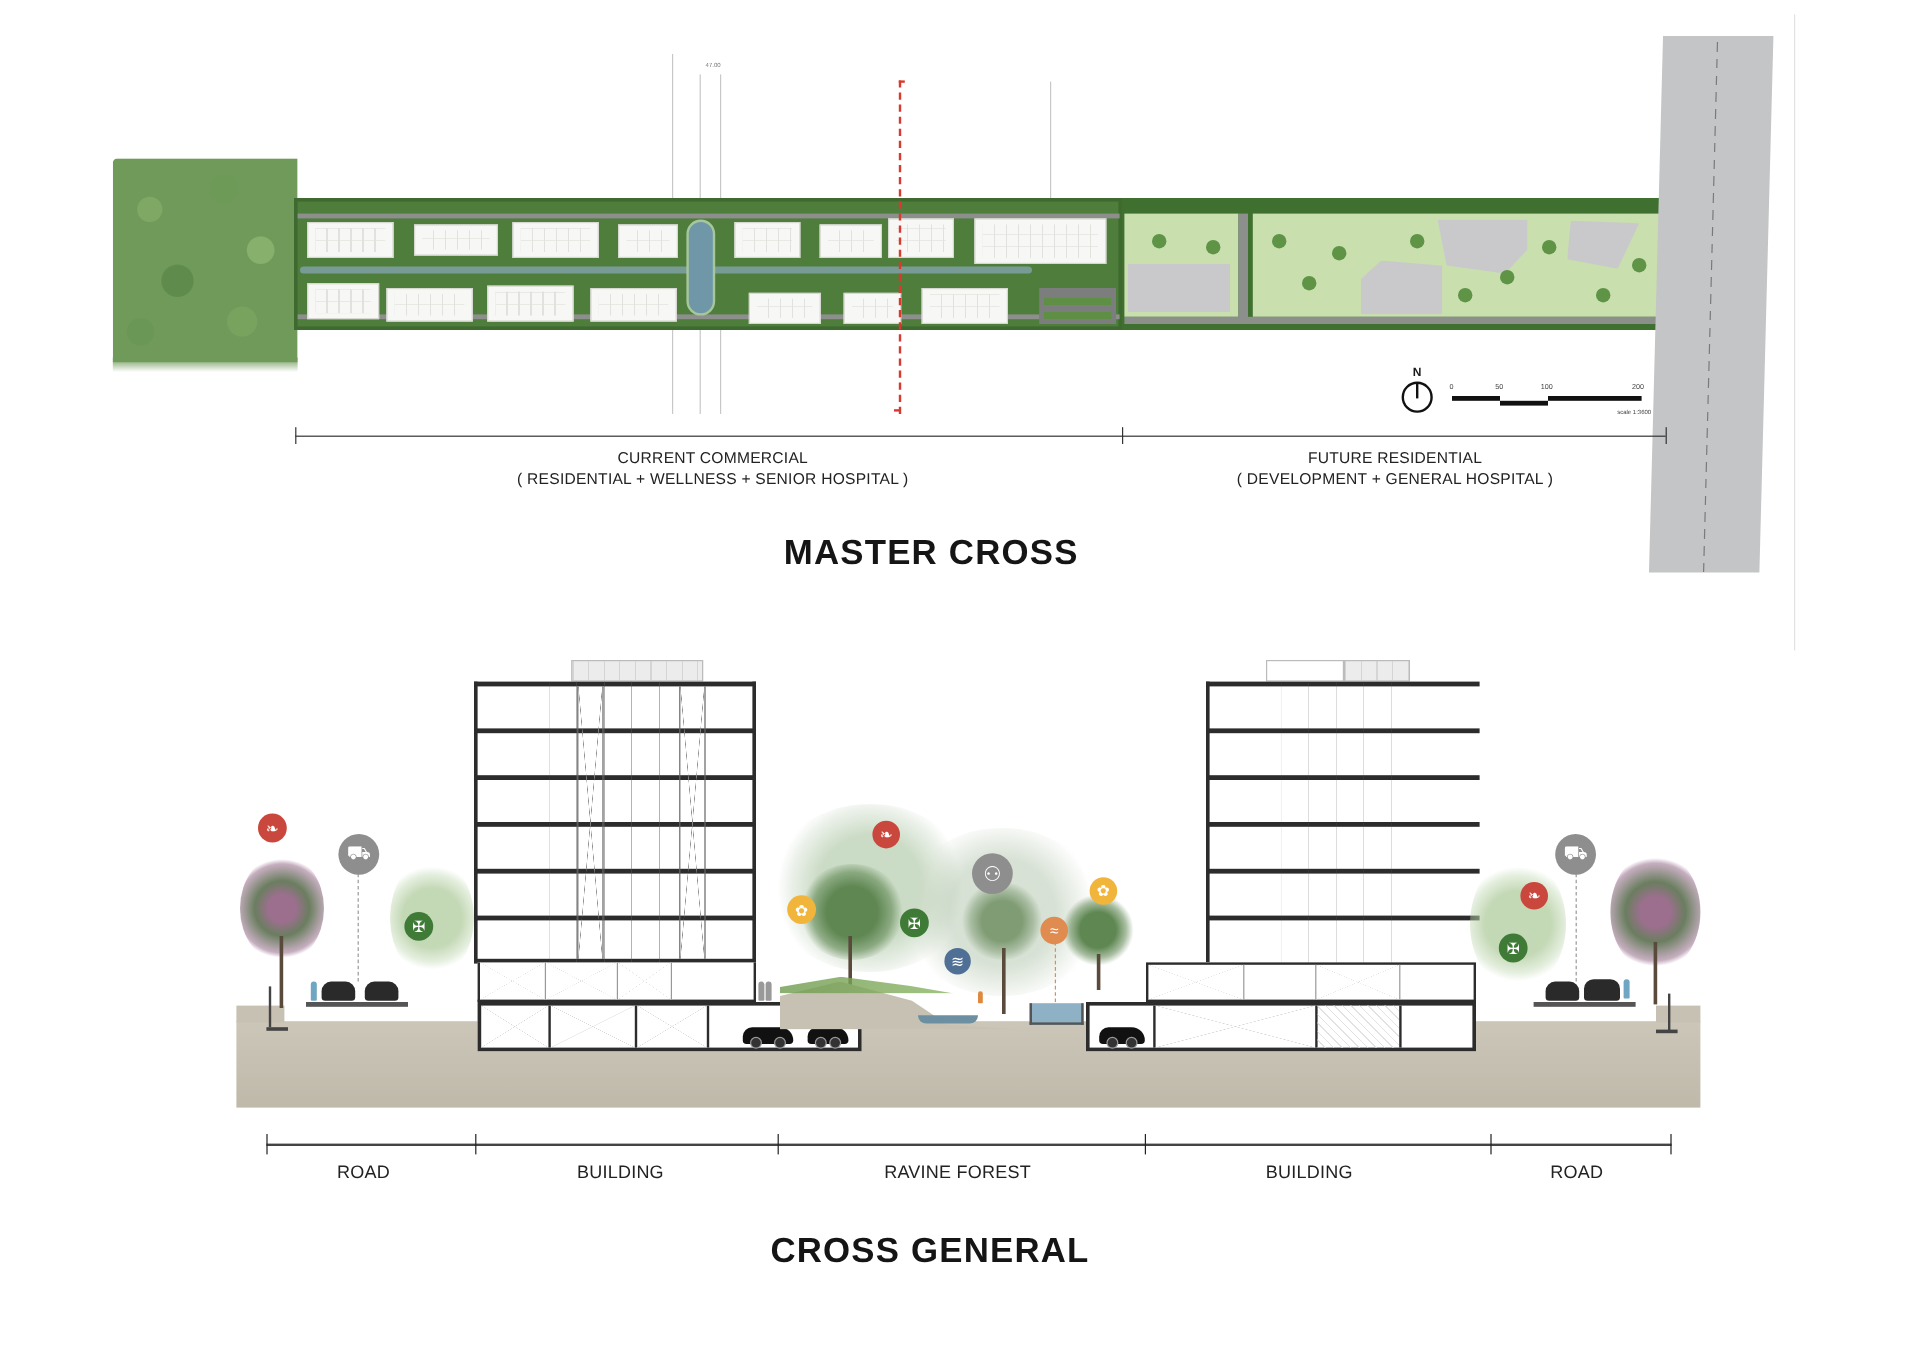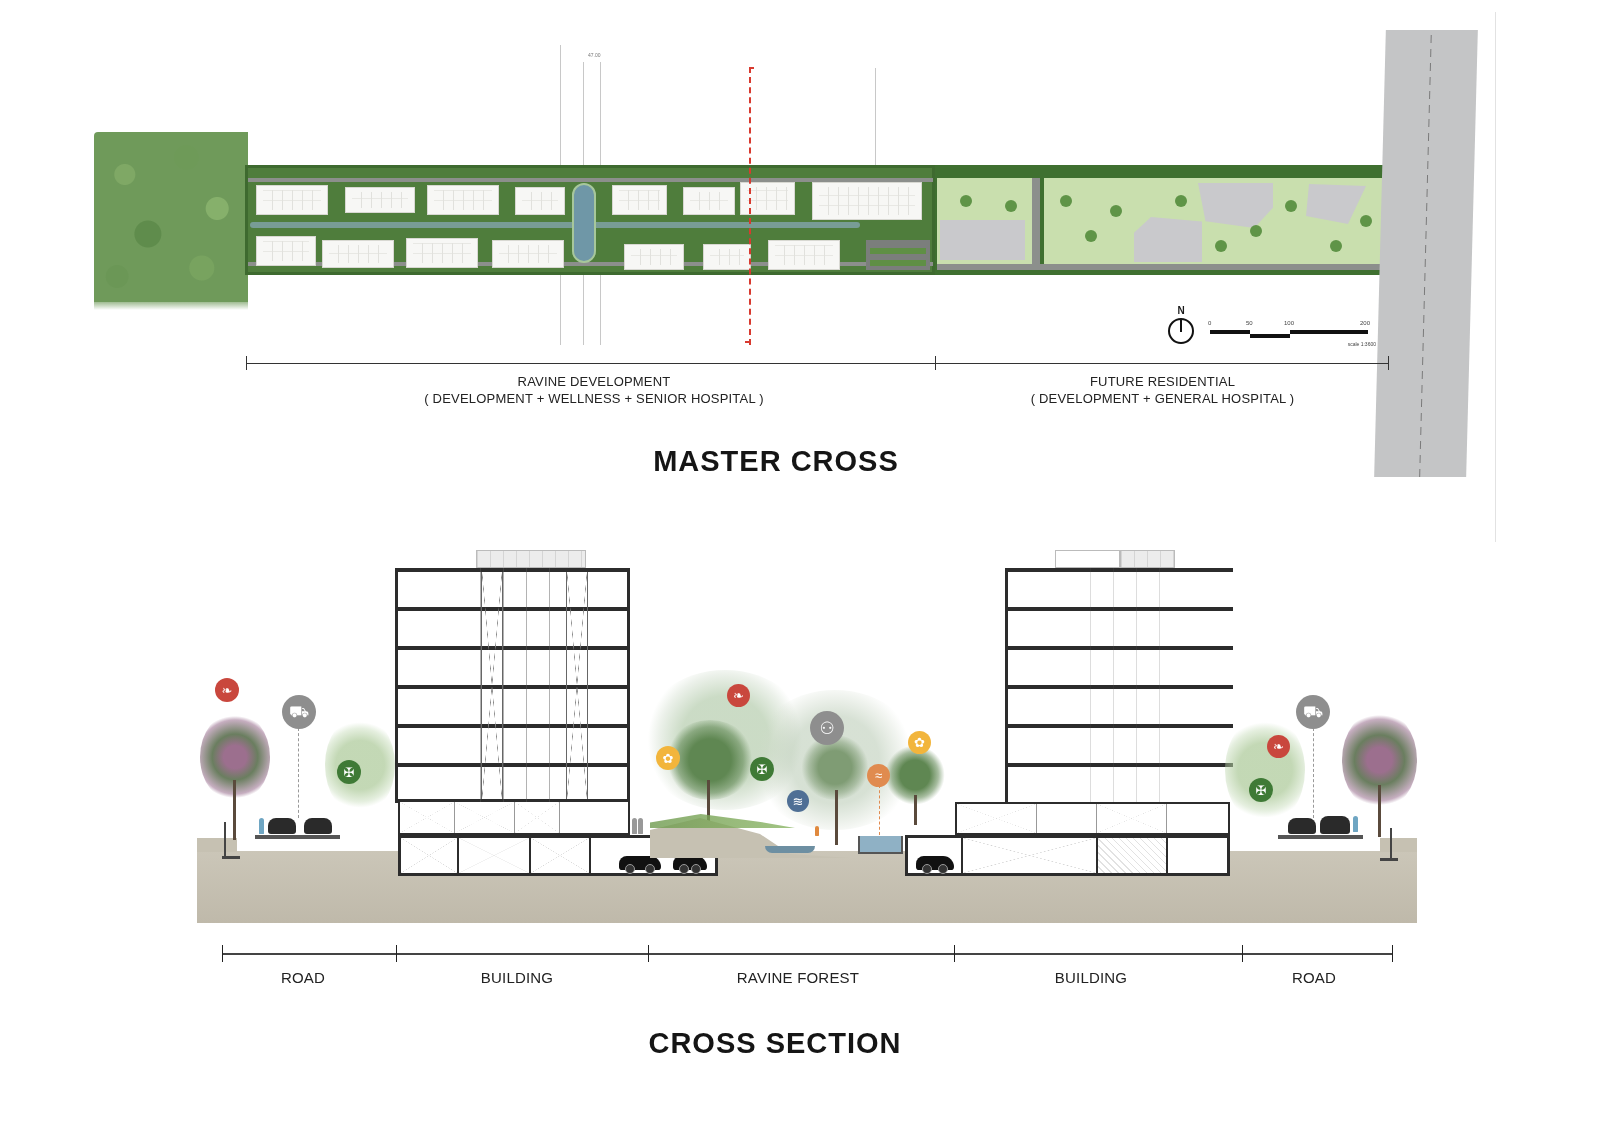--- a/index.html
+++ b/index.html
@@ -283,22 +283,22 @@
     <div class="scale-seg" style="left:82px;top:10px;width:78px;"></div>
     <span class="scale-note">scale 1:3600</span>
   </div>
 
   <div class="extent-line" style="left:246px;top:363px;width:1142px;"></div>
   <div class="extent-tick" style="left:246px;top:356px;"></div>
   <div class="extent-tick" style="left:935px;top:356px;"></div>
   <div class="extent-tick" style="left:1388px;top:356px;"></div>
 
   <div class="caption" style="left:400px;top:373px;width:388px;">
-    <div>RAVINE DEVELOPMENT</div>
-    <div>( DEVELOPMENT + WELLNESS + SENIOR HOSPITAL )</div>
+    <div>CURRENT COMMERCIAL</div>
+    <div>( RESIDENTIAL + WELLNESS + SENIOR HOSPITAL )</div>
   </div>
   <div class="caption" style="left:1000px;top:373px;width:325px;">
     <div>FUTURE RESIDENTIAL</div>
     <div>( DEVELOPMENT + GENERAL HOSPITAL )</div>
   </div>
 
   <div class="title" style="left:576px;top:445px;width:400px;">MASTER CROSS</div>
   <div class="vrule"></div>
 </div>
 
@@ -421,14 +421,14 @@
   <div class="seg-tick" style="left:954px;"></div>
   <div class="seg-tick" style="left:1242px;"></div>
   <div class="seg-tick" style="left:1392px;"></div>
 
   <div class="seg-label" style="left:303px;">ROAD</div>
   <div class="seg-label" style="left:517px;">BUILDING</div>
   <div class="seg-label" style="left:798px;">RAVINE FOREST</div>
   <div class="seg-label" style="left:1091px;">BUILDING</div>
   <div class="seg-label" style="left:1314px;">ROAD</div>
 
-  <div class="title" style="left:575px;top:1027px;width:400px;">CROSS SECTION</div>
+  <div class="title" style="left:575px;top:1027px;width:400px;">CROSS GENERAL</div>
 </div>
 
 </body></html>

